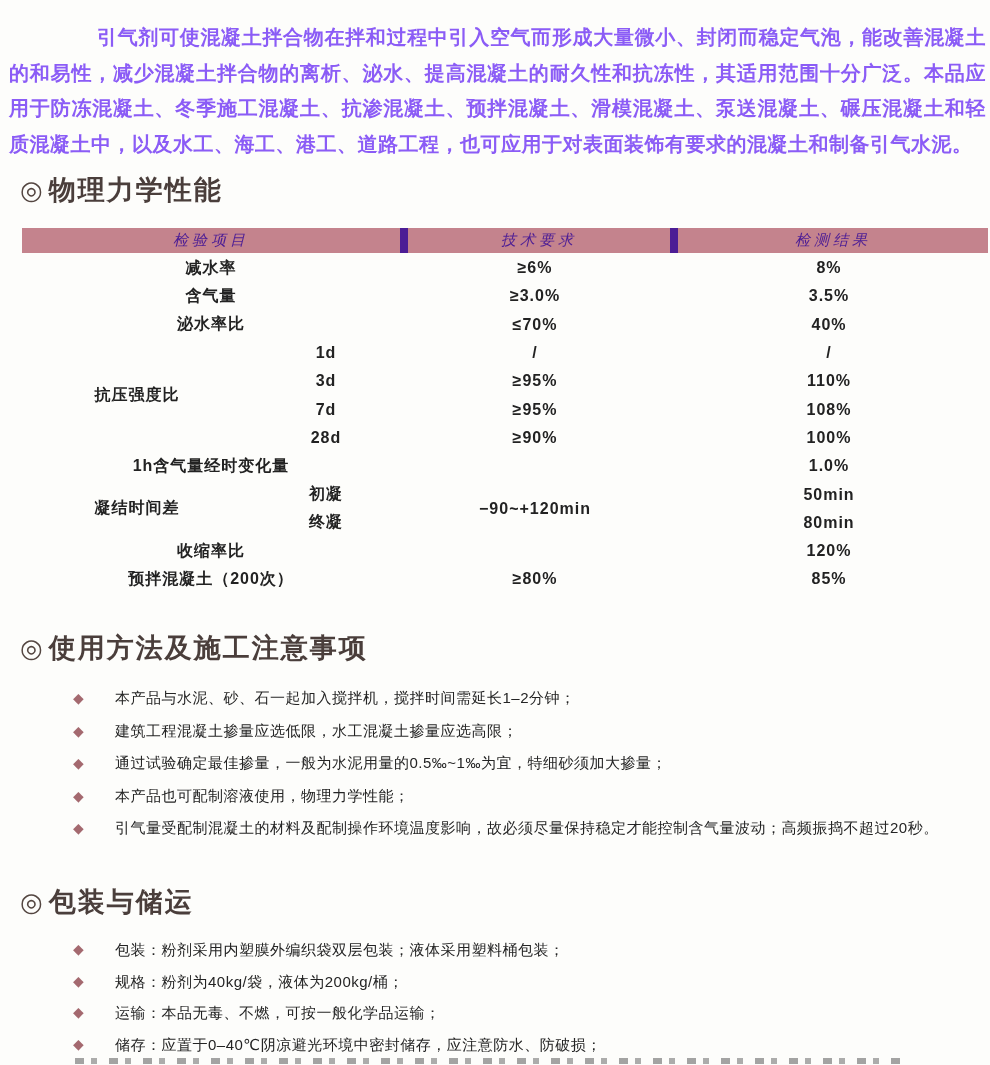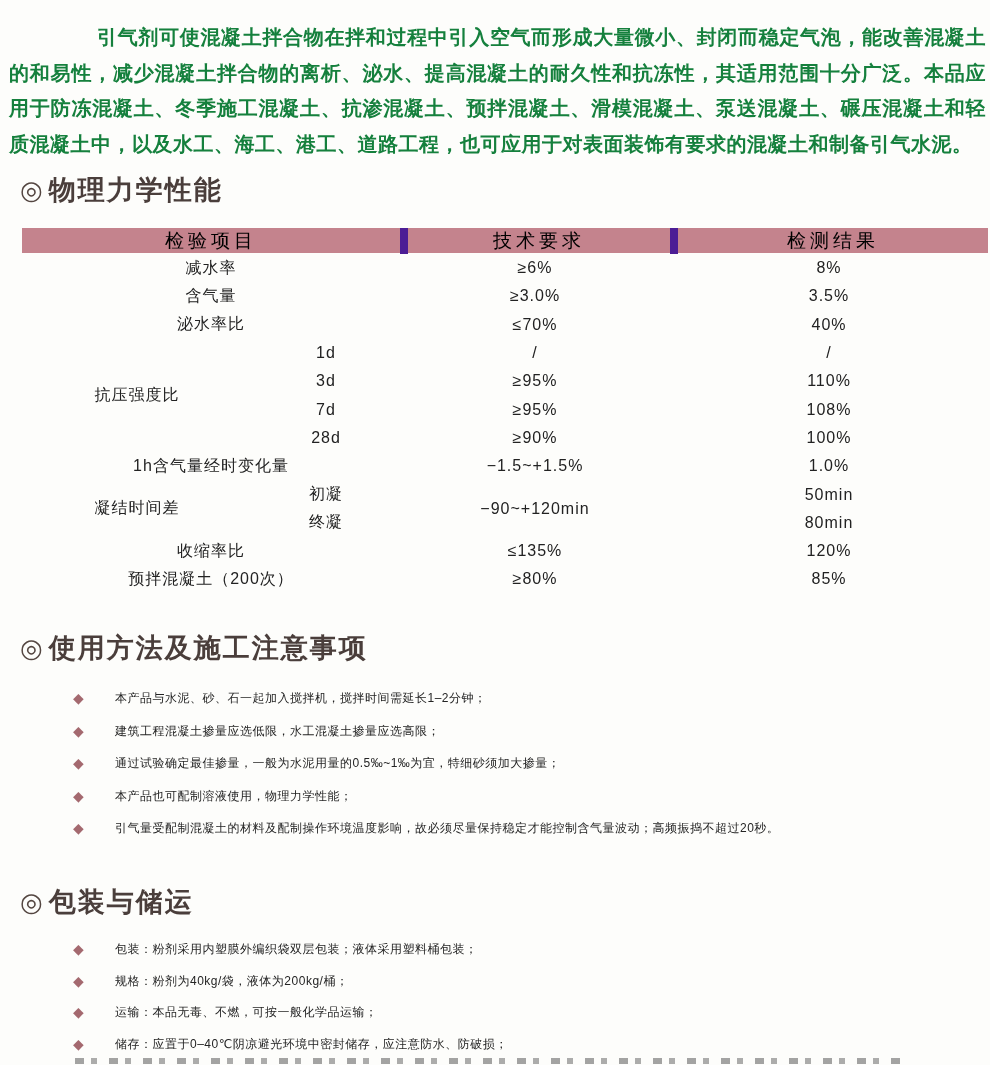--- a/index.html
+++ b/index.html
@@ -10,62 +10,62 @@
     color:#262626;
     overflow:hidden;
   }
   .page{position:relative;width:990px;height:1065px;overflow:hidden;}
 
   
   .intro{
     position:absolute;top:20px;left:9px;width:977px;
     font-size:20px;line-height:35.5px;font-weight:600;
     text-align:justify;text-indent:88px;
-    color:#15803d;letter-spacing:0.5px;margin:0;
+    color:#8b5cf6;letter-spacing:0.5px;margin:0;
   }
 
   
   .heading{
     position:absolute;left:20px;
     font-size:27px;font-weight:bold;color:#4a3e3b;
     letter-spacing:2px;display:flex;align-items:center;gap:6px;
   }
   .heading .marker{font-size:26px;font-weight:bold;color:#544641;letter-spacing:0;}
   .h-physical{top:172px;}
   .h-usage{top:630px;}
   .h-packaging{top:884px;}
 
   
   .ptable{position:absolute;top:228px;left:22px;width:966px;}
   .thead{display:grid;grid-template-columns:378px 270px 318px;height:25px;background:#c4838d;}
   .thead .th{
     display:flex;align-items:center;justify-content:center;
-    color:#000000;font-size:19px;letter-spacing:4px;
+    color:#4c1d95;font-size:15px;letter-spacing:4px;font-style:italic;
   }
   .thead .th + .th{border-left:8px solid #4c1d95;}
   .tbody{
     display:grid;
     grid-template-columns:230px 148px 270px 318px;
     grid-template-rows:repeat(12,28.3px);
     padding-top:1px;
   }
   .cell{
     display:flex;align-items:center;justify-content:center;
-    font-size:16px;color:#222;letter-spacing:1px;
+    font-size:16px;color:#222;letter-spacing:1px;font-weight:bold;
   }
 
   
   .bullets{position:absolute;left:73px;width:880px;}
   .l-usage{top:682px;}
   .l-packaging{top:934px;}
   .bullet-row{display:flex;align-items:flex-start;}
   .l-usage .bullet-row{line-height:32.5px;}
   .l-packaging .bullet-row{line-height:31.5px;}
   .diamond{width:42px;flex:none;font-size:14px;color:#a4696f;}
-  .btext{flex:1;font-size:12px;color:#242424;letter-spacing:0.5px;max-width:832px;text-align:justify;}
+  .btext{flex:1;font-size:15px;color:#242424;letter-spacing:0.5px;max-width:832px;text-align:justify;}
 
   
   .cutoff{
     position:absolute;top:1058px;left:75px;width:828px;height:6px;
     background:repeating-linear-gradient(90deg,
       #5a5a5a 0 9px, transparent 9px 16px,
       #6a6a6a 16px 22px, transparent 22px 34px);
     opacity:0.55;
   }
 </style>
@@ -109,32 +109,30 @@
       <div class="cell" style="grid-area:5/3/6/4">≥95%</div>
       <div class="cell" style="grid-area:5/4/6/5">110%</div>
       <div class="cell" style="grid-area:6/2/7/3">7d</div>
       <div class="cell" style="grid-area:6/3/7/4">≥95%</div>
       <div class="cell" style="grid-area:6/4/7/5">108%</div>
       <div class="cell" style="grid-area:7/2/8/3">28d</div>
       <div class="cell" style="grid-area:7/3/8/4">≥90%</div>
       <div class="cell" style="grid-area:7/4/8/5">100%</div>
 
       <div class="cell" style="grid-area:8/1/9/3">1h含气量经时变化量</div>
-      <div class="cell" style="grid-area:8/3/9/4">−1.5~+1.5%</div>
       <div class="cell" style="grid-area:8/4/9/5">1.0%</div>
 
       <div class="cell" style="grid-area:9/1/11/2">凝结时间差</div>
       <div class="cell" style="grid-area:9/2/10/3">初凝</div>
       <div class="cell" style="grid-area:10/2/11/3">终凝</div>
       <div class="cell" style="grid-area:9/3/11/4">−90~+120min</div>
       <div class="cell" style="grid-area:9/4/10/5">50min</div>
       <div class="cell" style="grid-area:10/4/11/5">80min</div>
 
       <div class="cell" style="grid-area:11/1/12/3">收缩率比</div>
-      <div class="cell" style="grid-area:11/3/12/4">≤135%</div>
       <div class="cell" style="grid-area:11/4/12/5">120%</div>
 
       <div class="cell" style="grid-area:12/1/13/3">预拌混凝土（200次）</div>
       <div class="cell" style="grid-area:12/3/13/4">≥80%</div>
       <div class="cell" style="grid-area:12/4/13/5">85%</div>
 
     </div>
   </div>
 
   <div class="heading h-usage">

